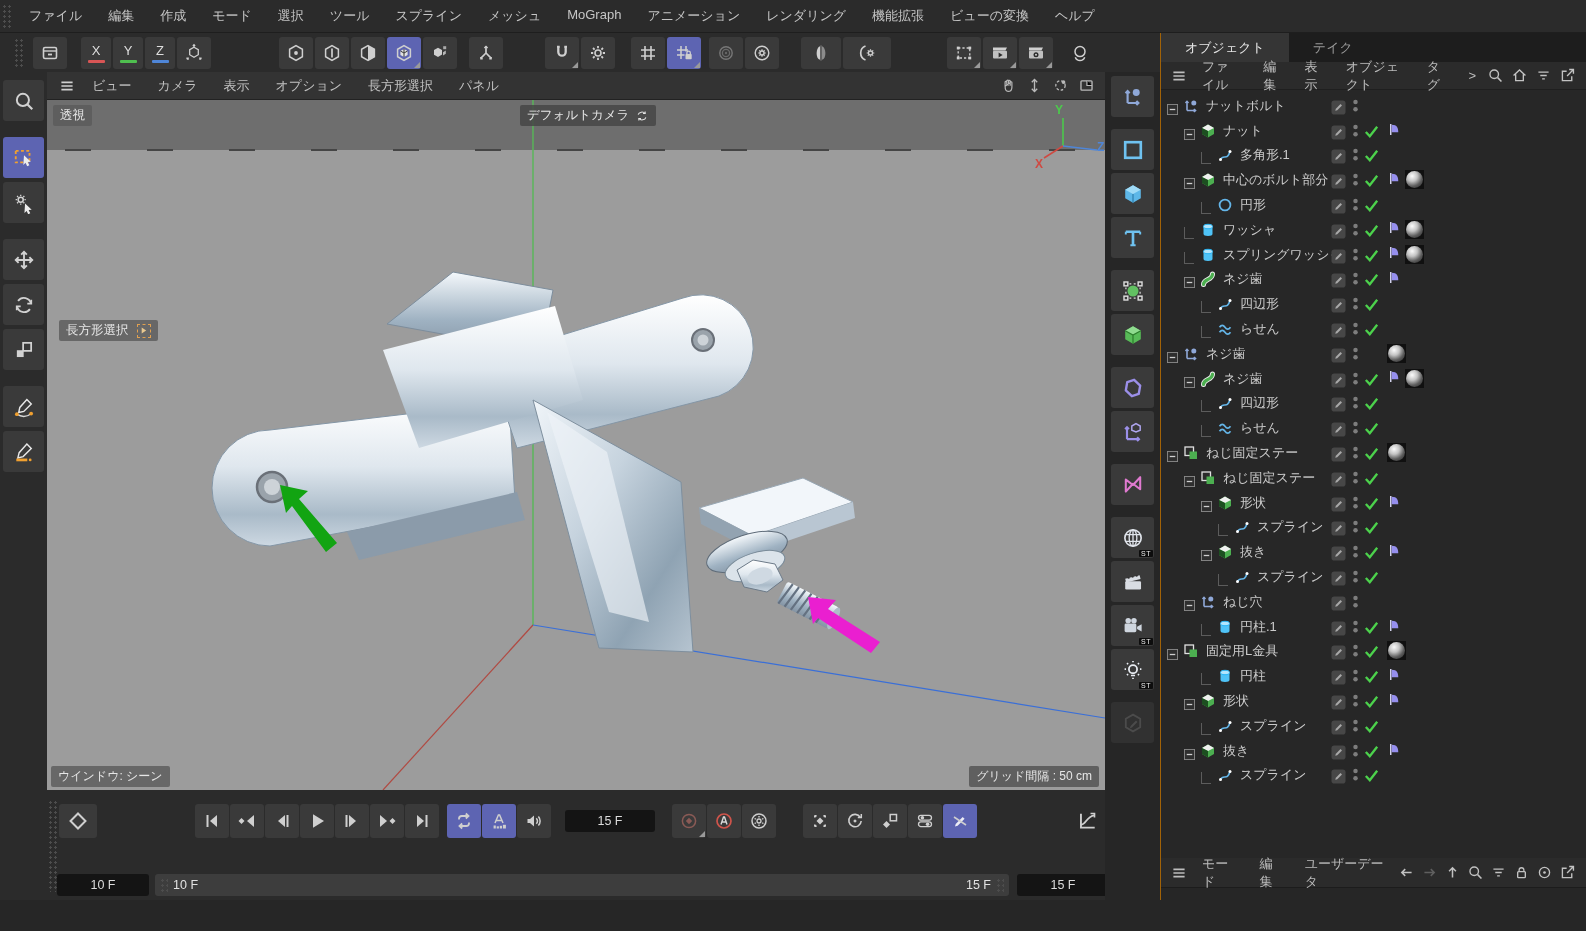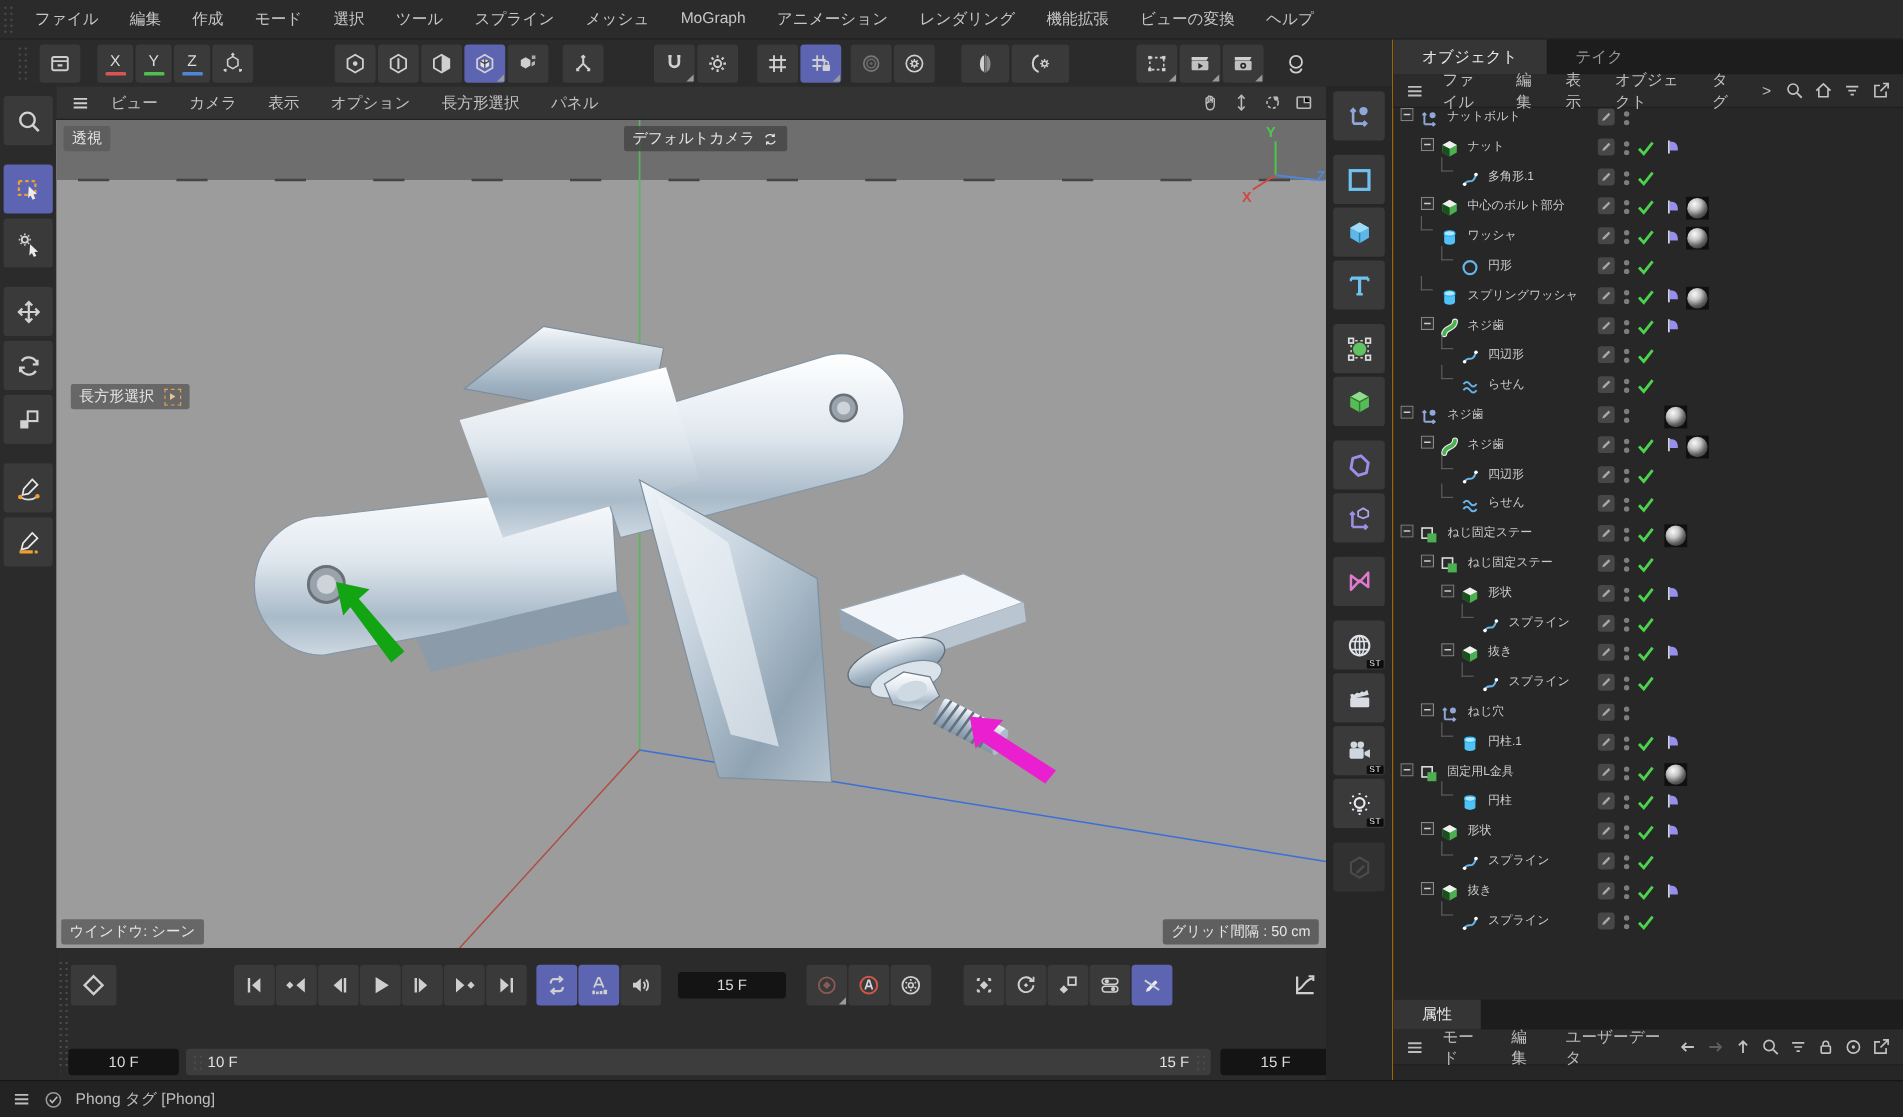--- a/index.html
+++ b/index.html
@@ -73,21 +73,21 @@
 
 #right-panel{position:absolute;left:1160px;top:33px;width:426px;height:867px;background:#272727;border-left:1px solid #a16207}
 #obj-tabs{position:absolute;left:0;top:0;width:100%;height:29px;background:#1d1d1d;display:flex}
 .tab{padding:0 24px;display:flex;align-items:center;font-size:13px;color:#9a9a9a}
 .tab.active{background:#353535;color:#e8e8e8}
 #obj-menu{position:absolute;left:0;top:29px;width:100%;height:28px;background:#2b2b2b;
  border-bottom:1px solid #1f1f1f;display:flex;align-items:center;padding:0 10px;font-size:13px;color:#bdbdbd}
 #obj-menu .omi{padding:0 11px}
 #obj-menu-icons{margin-left:auto;display:flex;gap:7px;color:#c2c2c2}
 #obj-tree{position:absolute;left:0;top:57px;width:100%;height:743px;overflow:hidden}
-.trow{position:relative;height:24.8px;display:flex;align-items:flex-start;font-size:10px;color:#cbcbcb}
+.trow{position:relative;height:24.8px;display:flex;align-items:flex-end;font-size:13px;color:#cbcbcb}
 .tind{flex:none}
 .texp{flex:none;margin-right:4px;display:inline-flex}
 .tconn{flex:none;width:10px;height:12px;border-left:1px solid #5c5c5c;border-bottom:1px solid #5c5c5c;
  margin:-9px 5px 0 0}
 .tic{flex:none;width:18px;height:18px;margin-right:6px;display:inline-flex;align-items:center;justify-content:center}
 .tlabel{white-space:nowrap;overflow:hidden}
 .tpencil{position:absolute;left:170px;display:inline-flex}
 .tdots{position:absolute;left:190px;display:inline-flex}
 .tcheck{position:absolute;left:202px;display:inline-flex}
 .ttags{position:absolute;left:226px;display:flex;gap:3px;align-items:center}
@@ -1067,20 +1067,48 @@
           </span>
           <span class="ttags">
             <span class="tflag"><svg viewBox="0 0 16 16" width="15" height="15">
                 <path d="M4 2.2v11.6" stroke="#dcdcf8" stroke-width="1.5"></path>
                 <path d="M5 3c6 0 7 3.8 7 8H5z" fill="#968fee"></path>
               </svg></span>
             <span class="msphere"></span>
           </span>
         </div>
         <div class="trow">
+          <span class="tind" style="width: 40px;"></span>
+          <span class="tconn"></span>
+          <span class="tic">
+            <svg viewBox="0 0 18 18" width="18" height="18">
+              <circle cx="9" cy="9" r="5.4" stroke="#64b5e8" stroke-width="1.8" fill="none"></circle>
+            </svg>
+          </span>
+          <span class="tlabel">円形</span>
+          <span class="tpencil">
+            <svg viewBox="0 0 16 16" width="15" height="15">
+              <rect x="0.5" y="0.5" width="15" height="15" rx="3" fill="#474747"></rect>
+              <path d="M4.5 11.5l.7-2.2 5-5 1.5 1.5-5 5z" fill="#a9a9a9"></path>
+            </svg>
+          </span>
+          <span class="tdots">
+            <svg viewBox="0 0 10 20" width="9" height="18">
+              <circle cx="5" cy="5.5" r="2.5" fill="#7d7d7d"></circle>
+              <circle cx="5" cy="13.5" r="2.5" fill="#7d7d7d"></circle>
+            </svg>
+          </span>
+          <span class="tcheck">
+            <svg viewBox="0 0 18 18" width="17" height="17">
+              <path d="M3 9.5l4.2 4.5L15 4" stroke="#4cd24c" stroke-width="2.5" fill="none"></path>
+            </svg>
+          </span>
+          <span class="ttags"></span>
+        </div>
+        <div class="trow">
           <span class="tind" style="width: 23px;"></span>
           <span class="tconn"></span>
           <span class="tic">
             <svg viewBox="0 0 18 18" width="18" height="18">
               <path d="M4.5 5.5v7.2a4.5 2.2 0 0 0 9 0V5.5z" fill="#4fc3f7"></path>
               <ellipse cx="9" cy="5.5" rx="4.5" ry="2.2" fill="#b3e5fc" stroke="#29b6f6" stroke-width="1"></ellipse>
             </svg>
           </span>
           <span class="tlabel">ワッシャ</span>
           <span class="tpencil">
@@ -1102,48 +1130,20 @@
           </span>
           <span class="ttags">
             <span class="tflag"><svg viewBox="0 0 16 16" width="15" height="15">
                 <path d="M4 2.2v11.6" stroke="#dcdcf8" stroke-width="1.5"></path>
                 <path d="M5 3c6 0 7 3.8 7 8H5z" fill="#968fee"></path>
               </svg></span>
             <span class="msphere"></span>
           </span>
         </div>
         <div class="trow">
-          <span class="tind" style="width: 40px;"></span>
-          <span class="tconn"></span>
-          <span class="tic">
-            <svg viewBox="0 0 18 18" width="18" height="18">
-              <circle cx="9" cy="9" r="5.4" stroke="#64b5e8" stroke-width="1.8" fill="none"></circle>
-            </svg>
-          </span>
-          <span class="tlabel">円形</span>
-          <span class="tpencil">
-            <svg viewBox="0 0 16 16" width="15" height="15">
-              <rect x="0.5" y="0.5" width="15" height="15" rx="3" fill="#474747"></rect>
-              <path d="M4.5 11.5l.7-2.2 5-5 1.5 1.5-5 5z" fill="#a9a9a9"></path>
-            </svg>
-          </span>
-          <span class="tdots">
-            <svg viewBox="0 0 10 20" width="9" height="18">
-              <circle cx="5" cy="5.5" r="2.5" fill="#7d7d7d"></circle>
-              <circle cx="5" cy="13.5" r="2.5" fill="#7d7d7d"></circle>
-            </svg>
-          </span>
-          <span class="tcheck">
-            <svg viewBox="0 0 18 18" width="17" height="17">
-              <path d="M3 9.5l4.2 4.5L15 4" stroke="#4cd24c" stroke-width="2.5" fill="none"></path>
-            </svg>
-          </span>
-          <span class="ttags"></span>
-        </div>
-        <div class="trow">
           <span class="tind" style="width: 23px;"></span>
           <span class="tconn"></span>
           <span class="tic">
             <svg viewBox="0 0 18 18" width="18" height="18">
               <path d="M4.5 5.5v7.2a4.5 2.2 0 0 0 9 0V5.5z" fill="#4fc3f7"></path>
               <ellipse cx="9" cy="5.5" rx="4.5" ry="2.2" fill="#b3e5fc" stroke="#29b6f6" stroke-width="1"></ellipse>
             </svg>
           </span>
           <span class="tlabel">スプリングワッシャ</span>
           <span class="tpencil">
@@ -1876,25 +1876,20 @@
             </svg>
           </span>
           <span class="tcheck">
             <svg viewBox="0 0 18 18" width="17" height="17">
               <path d="M3 9.5l4.2 4.5L15 4" stroke="#4cd24c" stroke-width="2.5" fill="none"></path>
             </svg>
           </span>
           <span class="ttags"></span>
         </div>
       </div>
-    <div id="attr-tabrow">
-      <div class="tab active" style="font-size:12.5px">
-          <span>属性</span>
-        </div>
-    </div>
     <div id="attr-menu">
       <span class="ic" style="margin-right:4px">
           <svg viewBox="0 0 20 20" width="16" height="16">
             <path d="M3 5.5h14M3 10h14M3 14.5h14" stroke="currentColor" stroke-width="2"></path>
           </svg>
         </span>
       <span id="attr-menu-items" style="display:flex">
           <span class="ami">モード</span>
           <span class="ami">編集</span>
           <span class="ami">ユーザーデータ</span>
@@ -1942,27 +1937,13 @@
             <svg viewBox="0 0 20 20" width="17" height="17">
               <path d="M9 5H4v11h11v-5" stroke="currentColor" fill="none" stroke-width="1.6"></path>
               <path d="M9.5 10.5L17 3M12 3h5v5" stroke="currentColor" fill="none" stroke-width="1.6"></path>
             </svg>
           </span>
       </span>
     </div>
     <div id="attr-body"></div>
   </div>
 
-  <div id="statusbar">
-    <span class="ic">
-        <svg viewBox="0 0 20 20" width="16" height="16">
-          <path d="M3 5.5h14M3 10h14M3 14.5h14" stroke="currentColor" stroke-width="2"></path>
-        </svg>
-      </span>
-    <span class="ic">
-        <svg viewBox="0 0 20 20" width="17" height="17">
-          <circle cx="10" cy="10" r="7" stroke="#9a9a9a" stroke-width="1.5" fill="none"></circle>
-          <path d="M6.5 10l2.4 2.6L13.8 7" stroke="#bdbdbd" stroke-width="1.6" fill="none"></path>
-        </svg>
-      </span>
-    <span>Phong タグ [Phong]</span>
-  </div>
 </div>
 
 </body></html>

